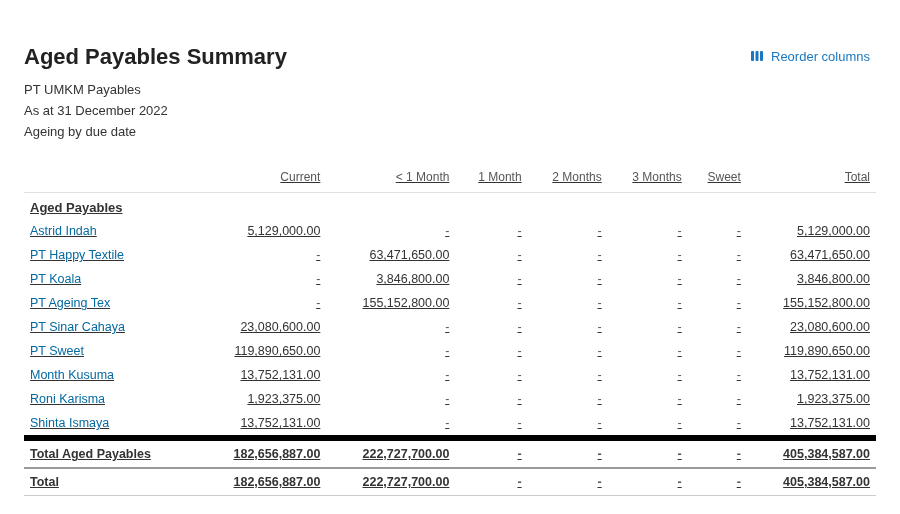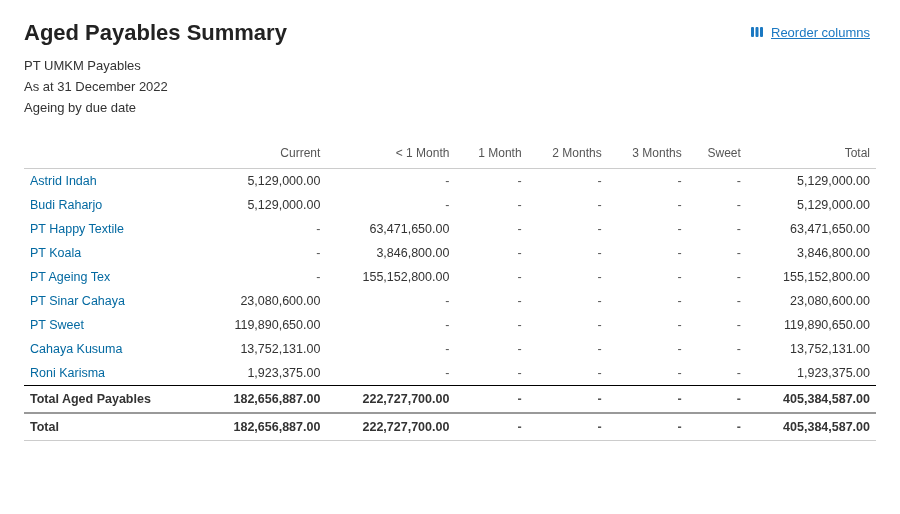--- a/index.html
+++ b/index.html
@@ -9,52 +9,53 @@
       background: #fff;
       color: #333;
       padding: 20px 24px;
       width: 900px;
     }
     .header-row {
       display: flex;
       justify-content: space-between;
       align-items: flex-start;
       margin-bottom: 10px;
+      margin-top: 24px;
     }
     .page-title {
       font-size: 22px;
       font-weight: bold;
       color: #222;
     }
     .reorder-btn {
       display: flex;
       align-items: center;
       gap: 6px;
       color: #1a78c2;
       font-size: 13px;
       cursor: pointer;
       border: none;
       background: none;
       padding: 4px 6px;
-      text-decoration: underline;
     }
     .reorder-icon {
       display: inline-flex;
       align-items: center;
       gap: 2px;
     }
     .meta-info {
       margin-bottom: 20px;
       line-height: 1.6;
       font-size: 13px;
       color: #333;
     }
     table {
       width: 100%;
       border-collapse: collapse;
+      text-decoration: underline;
     }
     thead tr {
       border-bottom: 1.5px solid #ccc;
     }
     thead th {
       padding: 8px 6px;
       font-weight: normal;
       color: #555;
       font-size: 12px;
     }
@@ -79,21 +80,21 @@
       padding: 7px 6px 4px 6px;
       font-size: 13px;
       border-top: 1px solid #e0e0e0;
     }
     .contact-link {
       color: #0369a1;
       text-decoration: none;
     }
     tr.subtotal-row td {
       font-weight: bold;
-      border-top: 1px solid #000000;
+      border-top: 6px solid #000000;
       padding: 6px 6px;
       font-size: 12.5px;
     }
     tr.total-row td {
       font-weight: bold;
       border-top: 2px solid #999;
       border-bottom: 1px solid #ccc;
       padding: 6px 6px;
       font-size: 12.5px;
     }
@@ -129,41 +130,34 @@
       <th>Current</th>
       <th>&lt; 1 Month</th>
       <th>1 Month</th>
       <th>2 Months</th>
       <th>3 Months</th>
       <th>Sweet</th>
       <th>Total</th>
     </tr>
   </thead>
   <tbody id="table-body">
+  <tr class="section-header">
+        <td colspan="8">Aged Payables</td>
+      </tr>
       <tr>
         <td><a class="contact-link">Astrid Indah</a></td>
         <td>5,129,000.00</td>
         <td><span class="dash">-</span></td>
         <td><span class="dash">-</span></td>
         <td><span class="dash">-</span></td>
         <td><span class="dash">-</span></td>
         <td><span class="dash">-</span></td>
         <td>5,129,000.00</td>
       </tr>
       <tr>
-        <td><a class="contact-link">Budi Raharjo</a></td>
-        <td>5,129,000.00</td>
-        <td><span class="dash">-</span></td>
-        <td><span class="dash">-</span></td>
-        <td><span class="dash">-</span></td>
-        <td><span class="dash">-</span></td>
-        <td><span class="dash">-</span></td>
-        <td>5,129,000.00</td>
-      </tr>
-      <tr>
         <td><a class="contact-link">PT Happy Textile</a></td>
         <td><span class="dash">-</span></td>
         <td>63,471,650.00</td>
         <td><span class="dash">-</span></td>
         <td><span class="dash">-</span></td>
         <td><span class="dash">-</span></td>
         <td><span class="dash">-</span></td>
         <td>63,471,650.00</td>
       </tr>
       <tr>
@@ -200,38 +194,48 @@
         <td><a class="contact-link">PT Sweet</a></td>
         <td>119,890,650.00</td>
         <td><span class="dash">-</span></td>
         <td><span class="dash">-</span></td>
         <td><span class="dash">-</span></td>
         <td><span class="dash">-</span></td>
         <td><span class="dash">-</span></td>
         <td>119,890,650.00</td>
       </tr>
       <tr>
-        <td><a class="contact-link">Cahaya Kusuma</a></td>
+        <td><a class="contact-link">Month Kusuma</a></td>
         <td>13,752,131.00</td>
         <td><span class="dash">-</span></td>
         <td><span class="dash">-</span></td>
         <td><span class="dash">-</span></td>
         <td><span class="dash">-</span></td>
         <td><span class="dash">-</span></td>
         <td>13,752,131.00</td>
       </tr>
       <tr>
         <td><a class="contact-link">Roni Karisma</a></td>
         <td>1,923,375.00</td>
         <td><span class="dash">-</span></td>
         <td><span class="dash">-</span></td>
         <td><span class="dash">-</span></td>
         <td><span class="dash">-</span></td>
         <td><span class="dash">-</span></td>
         <td>1,923,375.00</td>
+      </tr>
+      <tr>
+        <td><a class="contact-link">Shinta Ismaya</a></td>
+        <td>13,752,131.00</td>
+        <td><span class="dash">-</span></td>
+        <td><span class="dash">-</span></td>
+        <td><span class="dash">-</span></td>
+        <td><span class="dash">-</span></td>
+        <td><span class="dash">-</span></td>
+        <td>13,752,131.00</td>
       </tr>
       <tr class="subtotal-row">
         <td>Total Aged Payables</td>
         <td>182,656,887.00</td>
         <td>222,727,700.00</td>
         <td><span class="dash">-</span></td>
         <td><span class="dash">-</span></td>
         <td><span class="dash">-</span></td>
         <td><span class="dash">-</span></td>
         <td>405,384,587.00</td>

